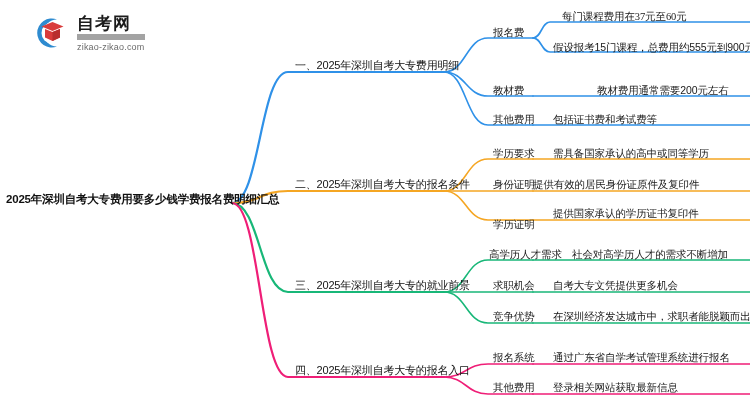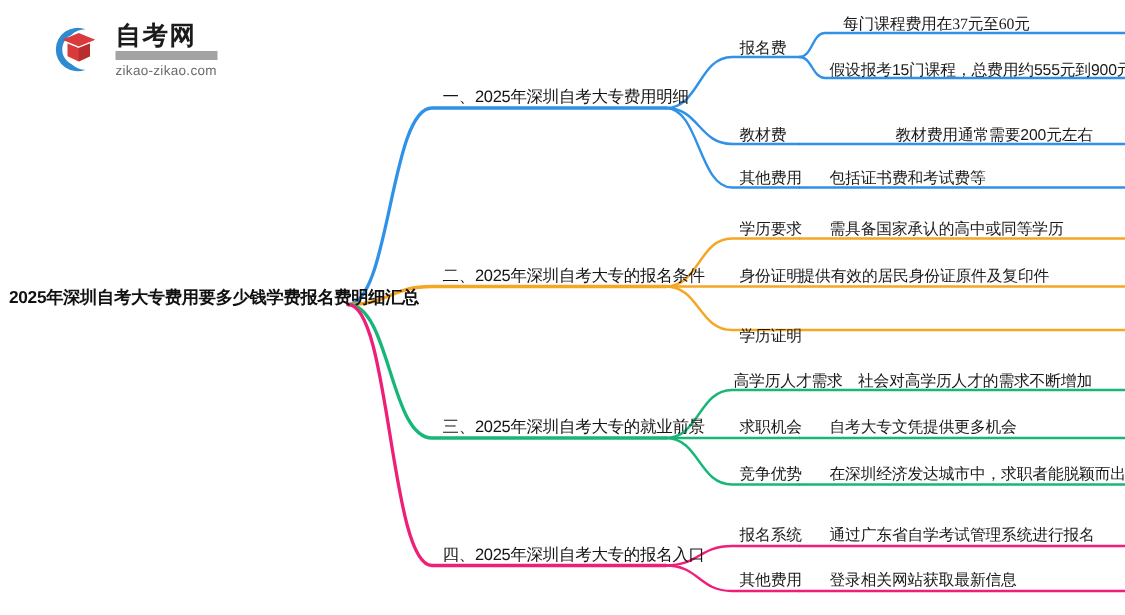--- a/index.html
+++ b/index.html
@@ -168,20 +168,21 @@
   <div class="node node-l3" style="left:553px; top:41px;">假设报考15门课程，总费用约555元到900元</div>
   <div class="node node-l3" style="left:553px; top:84px;padding-left:44px;">教材费用通常需要200元左右</div>
   <div class="node node-l3" style="left:553px; top:113px;">包括证书费和考试费等</div>
 
   <div class="node node-l2" style="left:493px; top:147px;">学历要求</div>
   <div class="node node-l2" style="left:493px; top:178px;">身份证明</div>
   <div class="node node-l2" style="left:493px; top:218px;">学历证明</div>
 
   <div class="node node-l3" style="left:553px; top:147px;">需具备国家承认的高中或同等学历</div>
   <div class="node node-l3" style="left:533px; top:178px;">提供有效的居民身份证原件及复印件</div>
+  <div class="node node-l3" style="left:553px; top:207px;">提供国家承认的学历证书复印件</div>
 
   <div class="node node-l2" style="left:489px; top:248px;">高学历人才需求</div>
   <div class="node node-l2" style="left:493px; top:279px;">求职机会</div>
   <div class="node node-l2" style="left:493px; top:310px;">竞争优势</div>
 
   <div class="node node-l3" style="left:572px; top:248px;">社会对高学历人才的需求不断增加</div>
   <div class="node node-l3" style="left:553px; top:279px;">自考大专文凭提供更多机会</div>
   <div class="node node-l3" style="left:553px; top:310px;">在深圳经济发达城市中，求职者能脱颖而出</div>
 
   <div class="node node-l2" style="left:493px; top:351px;">报名系统</div>

